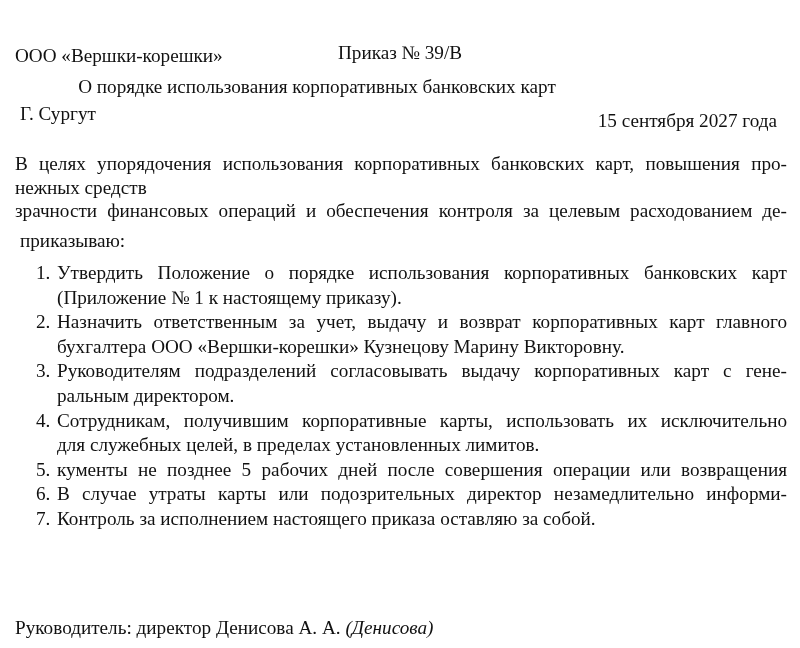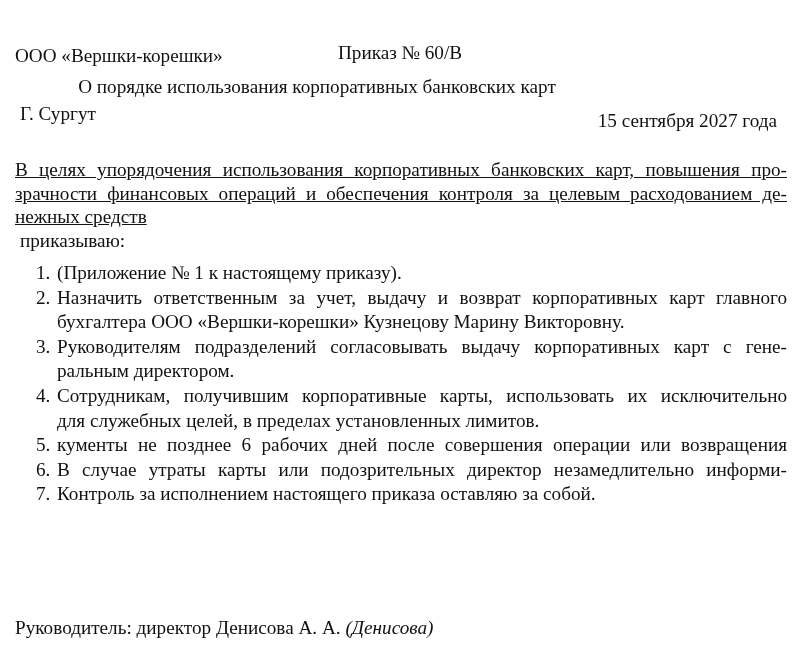--- a/index.html
+++ b/index.html
@@ -23,24 +23,23 @@
   }
   .org { left: 15px; top: 6px; margin-top: 38px; }
   .order-title { left: 0; width: 800px; text-align: center; top: 41px; }
   .subject { left: 0; width: 634px; text-align: center; top: 75px; }
   .city { left: 20px; top: 102px; }
   .date { right: 23px; top: 109px; }
   .preamble {
     position: absolute;
     left: 15px;
     width: 772px;
-    top: 158px;
+    top: 152px;
     line-height: 23.7px;
     text-align: justify;
-    text-decoration: underline;
   }
   .preamble .ln { display: block; white-space: nowrap; }
   .preamble .ln.just { text-align: justify; text-align-last: justify; }
   .order-word { left: 20px; top: 229px; }
   .list {
     position: absolute;
     left: 15px;
     width: 772px;
     top: 261px;
     margin: 0;
@@ -68,59 +67,60 @@
   .signature { left: 15px; top: 616px; }
   .signature .sig-name { font-style: italic; }
 </style>
 </head>
 <body>
 
 <div>
 
   <div class="abs org">ООО «Вершки-корешки»</div>
 
-  <div class="abs order-title">Приказ № 60/В</div>
+  <div class="abs order-title">Приказ № 39/В</div>
 
   <div class="abs subject">О порядке использования корпоративных банковских карт</div>
 
   <div class="abs city">Г. Сургут</div>
 
   <div class="abs date">15 сентября 2027 года</div>
 
   <div class="preamble">
     <span class="ln just">В целях упорядочения использования корпоративных банковских карт, повышения про-</span>
+    <span class="ln">нежных средств</span>
     <span class="ln just">зрачности финансовых операций и обеспечения контроля за целевым расходованием де-</span>
-    <span class="ln">нежных средств</span>
   </div>
 
   <div class="abs order-word">приказываю:</div>
 
   <ol class="list">
     <li class="list-item">
       <span class="num">1.</span>
+      <span class="ln just">Утвердить Положение о порядке использования корпоративных банковских карт</span>
       <span class="ln">(Приложение № 1 к настоящему приказу).</span>
     </li>
     <li class="list-item">
       <span class="num">2.</span>
       <span class="ln just">Назначить ответственным за учет, выдачу и возврат корпоративных карт главного</span>
       <span class="ln">бухгалтера ООО «Вершки-корешки» Кузнецову Марину Викторовну.</span>
     </li>
     <li class="list-item">
       <span class="num">3.</span>
       <span class="ln just">Руководителям подразделений согласовывать выдачу корпоративных карт с гене-</span>
       <span class="ln">ральным директором.</span>
     </li>
     <li class="list-item">
       <span class="num">4.</span>
       <span class="ln just">Сотрудникам, получившим корпоративные карты, использовать их исключительно</span>
       <span class="ln">для служебных целей, в пределах установленных лимитов.</span>
     </li>
     <li class="list-item">
       <span class="num">5.</span>
-      <span class="ln just">кументы не позднее 6 рабочих дней после совершения операции или возвращения</span>
+      <span class="ln just">кументы не позднее 5 рабочих дней после совершения операции или возвращения</span>
     </li>
     <li class="list-item">
       <span class="num">6.</span>
       <span class="ln just">В случае утраты карты или подозрительных директор незамедлительно информи-</span>
     </li>
     <li class="list-item">
       <span class="num">7.</span>
       <span class="ln">Контроль за исполнением настоящего приказа оставляю за собой.</span>
     </li>
   </ol>

